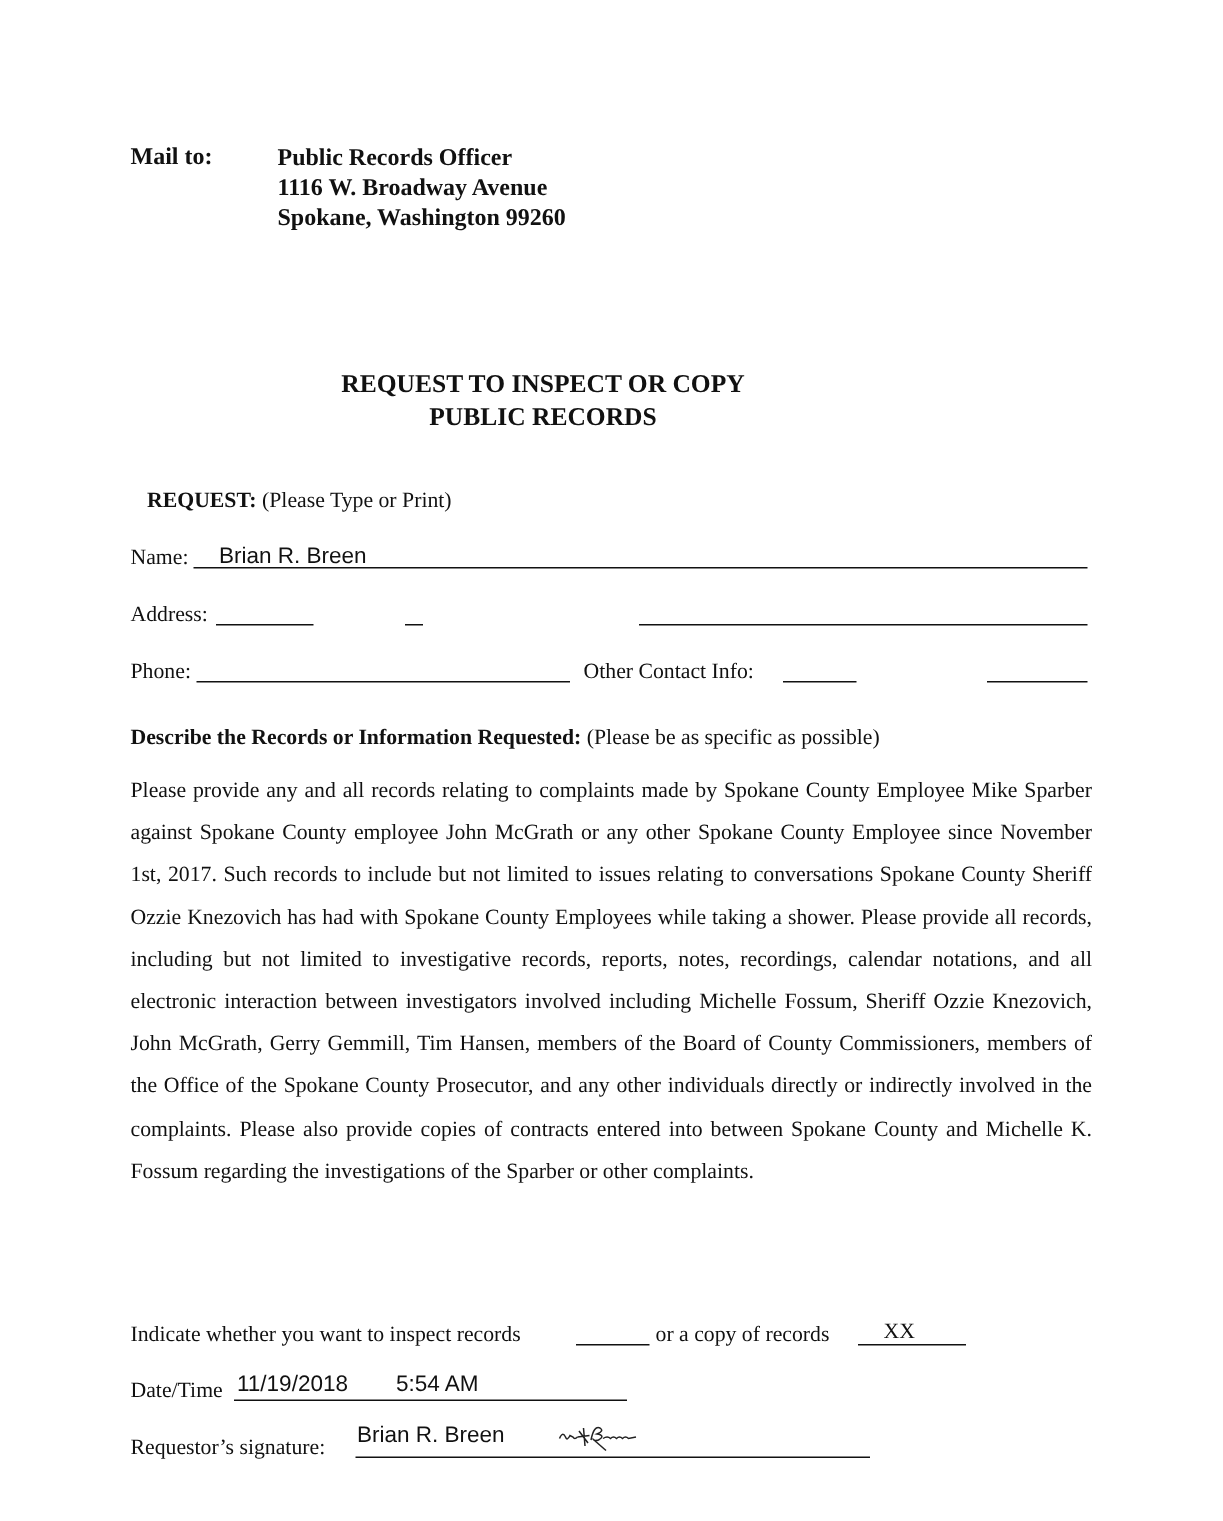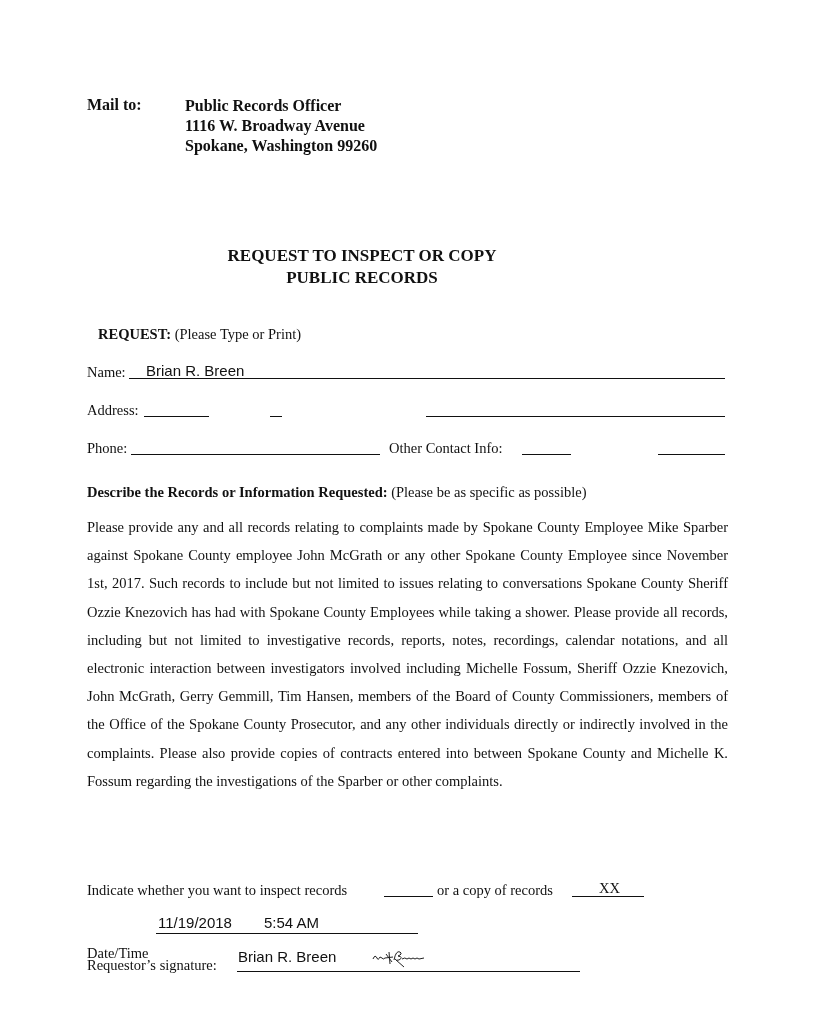--- a/index.html
+++ b/index.html
@@ -59,23 +59,23 @@
   <span>(Please be as specific as possible)</span>
 </div>
 
 <div class="para">Please provide any and all records relating to complaints made by Spokane County Employee Mike Sparber against Spokane County employee John McGrath or any other Spokane County Employee since November 1st, 2017. Such records to include but not limited to issues relating to conversations Spokane County Sheriff Ozzie Knezovich has had with Spokane County Employees while taking a shower. Please provide all records, including but not limited to investigative records, reports, notes, recordings, calendar notations, and all electronic interaction between investigators involved including Michelle Fossum, Sheriff Ozzie Knezovich, John McGrath, Gerry Gemmill, Tim Hansen, members of the Board of County Commissioners, members of the Office of the Spokane County Prosecutor, and any other individuals directly or indirectly involved in the complaints. Please also provide copies of contracts entered into between Spokane County and Michelle K. Fossum regarding the investigations of the Sparber or other complaints.</div>
 
 <div class="abs lbl" style="left:87px; top:882px;">Indicate whether you want to inspect records</div>
 <div class="line" style="left:384px; top:896px; width:49px;"></div>
 <div class="abs lbl" style="left:390px; top:882px;"></div>
 <div class="abs lbl" style="left:437px; top:882px;">or a copy of records</div>
 <div class="line" style="left:572px; top:896px; width:72px;"></div>
-<div class="abs lbl" style="left:589px; top:880px;margin-left:10px;">XX</div>
+<div class="abs lbl" style="left:589px; top:880px;">XX</div>
 
-<div class="abs lbl" style="left:87px; top:945px;">Date/Time</div>
+<div class="abs lbl" style="left:87px; top:919px;">Date/Time</div>
 <div class="line" style="left:156px; top:933px; width:262px;"></div>
 <div class="fill" style="left:158px; top:914px;">11/19/2018</div>
 <div class="fill" style="left:264px; top:914px;">5:54 AM</div>
 
 <div class="abs lbl" style="left:87px; top:957px;">Requestor’s signature:</div>
 <div class="line" style="left:237px; top:971px; width:343px;"></div>
 <div class="fill" style="left:238px; top:948px;">Brian R. Breen</div>
 <svg class="sig" viewBox="0 0 58 22">
   <path d="M1 13 Q3 8 5 12 Q6 15 8 11 L10 12 Q11 14 13 12" fill="none" stroke="#222" stroke-width="1"></path>
   <path d="M14 8 L20 16 M13 12 L21 11 M17 6 L18 18" fill="none" stroke="#222" stroke-width="1"></path>

